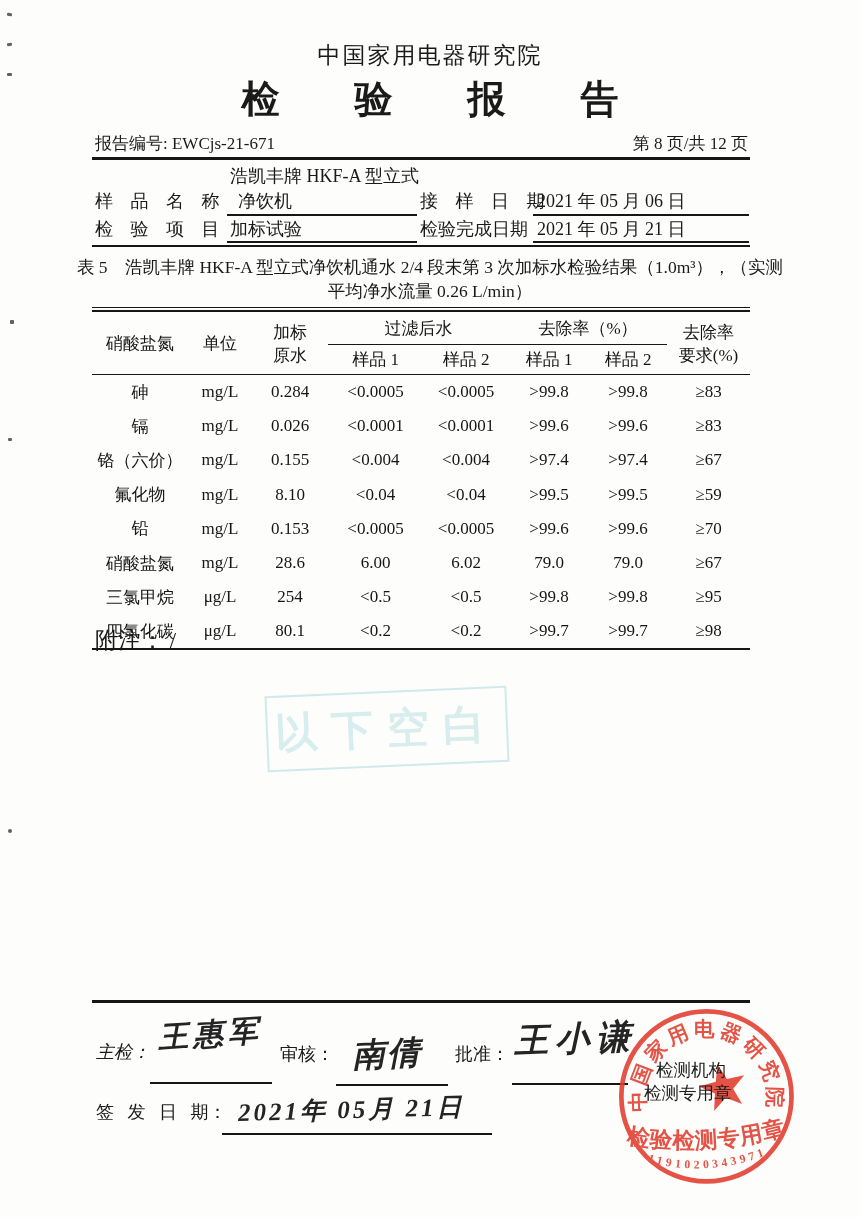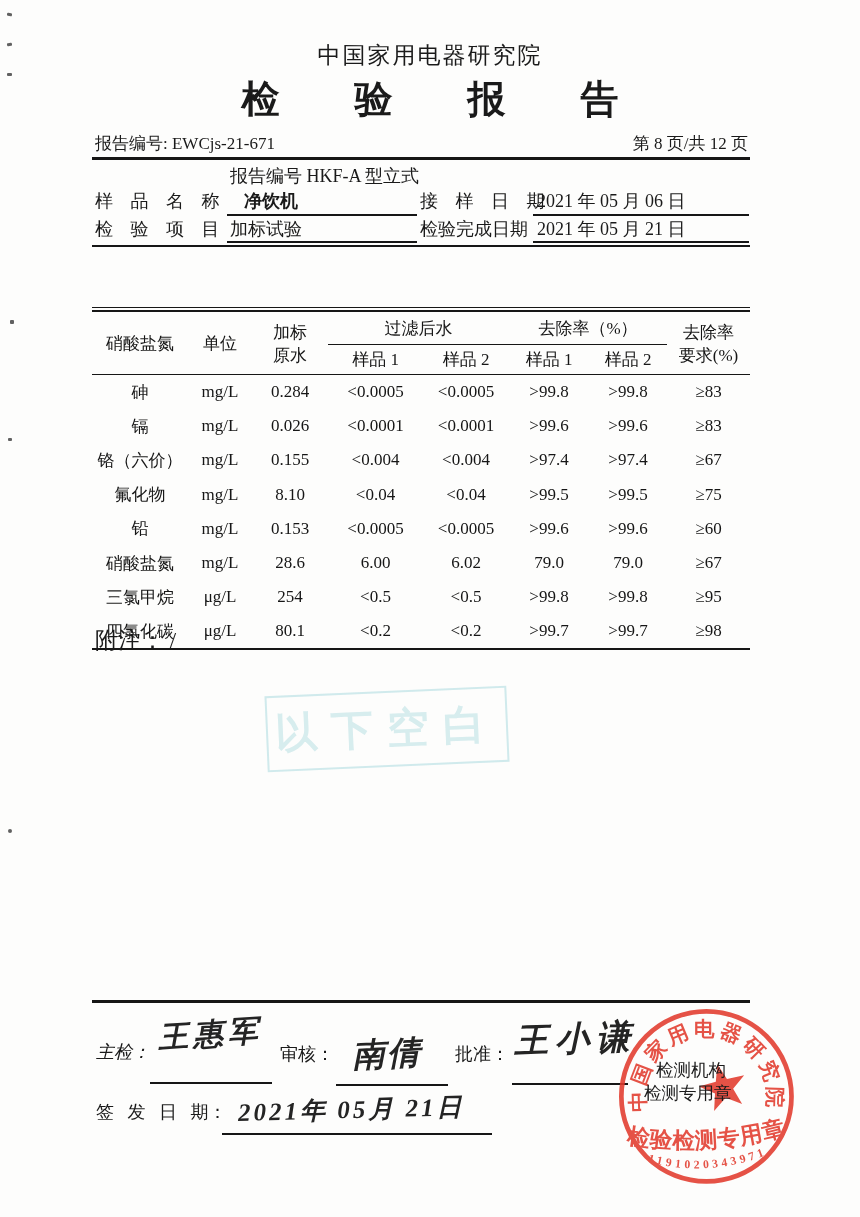--- a/index.html
+++ b/index.html
@@ -66,37 +66,41 @@
   <div class="speck" style="left:8px;top:438px;width:4px;height:3px;"></div>
   <div class="speck" style="left:8px;top:829px;width:4px;height:4px;border-radius:50%;"></div>
 
   <div class="abs center institute">中国家用电器研究院</div>
   <div class="abs center big-title"><span>检验报告</span></div>
   <div class="abs repline" style="left:95px;"><span>报告编号: </span><span>EWCjs-21-671</span></div>
   <div class="abs repline" style="right:112px;">第 8 页/共 12 页</div>
 
   <div class="rule" style="left:92px;top:157px;width:658px;height:2.6px;"></div>
 
-  <div class="abs info" style="left:230px;top:164px;">报告编号 HKF-A 型立式</div>
+  <div class="abs info" style="left:230px;top:164px;">浩凯丰牌 HKF-A 型立式</div>
   <div class="abs info wsp" style="left:95px;top:189px;">样 品 名 称</div>
-  <div class="abs info" style="left:244px;top:189px;font-weight:bold;">净饮机</div>
+  <div class="abs info" style="left:238px;top:189px;">净饮机</div>
   <div class="ul" style="left:227px;top:214px;width:190px;"></div>
   <div class="abs info wsp" style="left:420px;top:189px;">接 样 日 期</div>
   <div class="abs info" style="left:537px;top:189px;">2021 年 05 月 06 日</div>
   <div class="ul" style="left:533px;top:214px;width:216px;"></div>
 
   <div class="abs info wsp" style="left:95px;top:217px;">检 验 项 目</div>
   <div class="abs info" style="left:230px;top:217px;">加标试验</div>
   <div class="ul" style="left:227px;top:241px;width:190px;"></div>
   <div class="abs info" style="left:420px;top:217px;">检验完成日期</div>
   <div class="abs info" style="left:537px;top:217px;">2021 年 05 月 21 日</div>
   <div class="ul" style="left:533px;top:241px;width:216px;"></div>
 
   <div class="rule" style="left:92px;top:245px;width:658px;height:2.4px;"></div>
 
+  <div class="abs center caption" style="top:255px;">
+    <div>表 5　浩凯丰牌 HKF-A 型立式净饮机通水 2/4 段末第 3 次加标水检验结果（1.0m³），（实测</div>
+    <div>平均净水流量 0.26 L/min）</div>
+  </div>
 
   <div class="dbl" style="top:307px;"></div>
   <table class="dt">
     <colgroup>
       <col style="width:96px">
         <col style="width:64px">
         <col style="width:76px">
       <col style="width:95px">
         <col style="width:86px">
         <col style="width:80px">
@@ -157,31 +161,31 @@
           <td>≥67</td>
         </tr>
       <tr>
           <td>氟化物</td>
           <td>mg/L</td>
           <td>8.10</td>
           <td>&lt;0.04</td>
           <td>&lt;0.04</td>
           <td>&gt;99.5</td>
           <td>&gt;99.5</td>
-          <td>≥75</td>
+          <td>≥59</td>
         </tr>
       <tr>
           <td>铅</td>
           <td>mg/L</td>
           <td>0.153</td>
           <td>&lt;0.0005</td>
           <td>&lt;0.0005</td>
           <td>&gt;99.6</td>
           <td>&gt;99.6</td>
-          <td>≥60</td>
+          <td>≥70</td>
         </tr>
       <tr>
           <td>硝酸盐氮</td>
           <td>mg/L</td>
           <td>28.6</td>
           <td>6.00</td>
           <td>6.02</td>
           <td>79.0</td>
           <td>79.0</td>
           <td>≥67</td>

